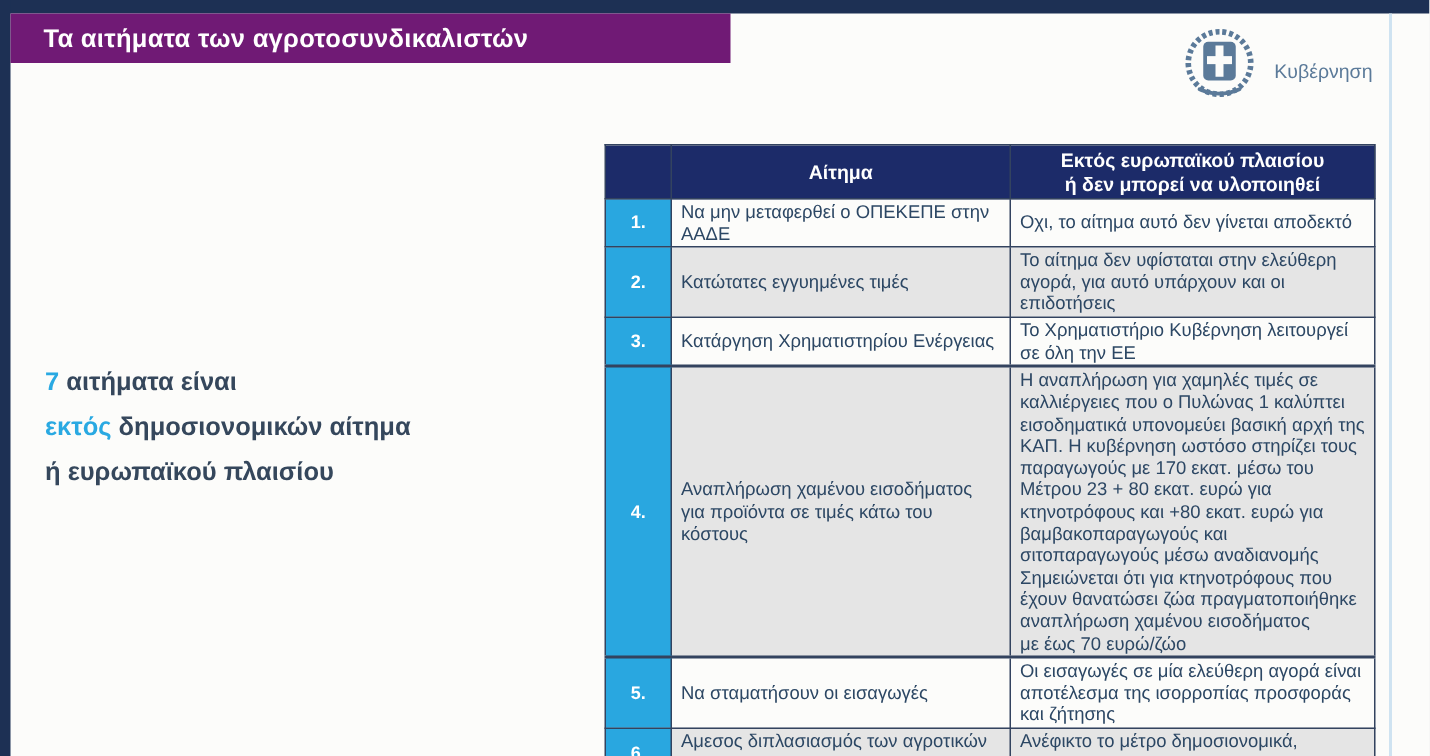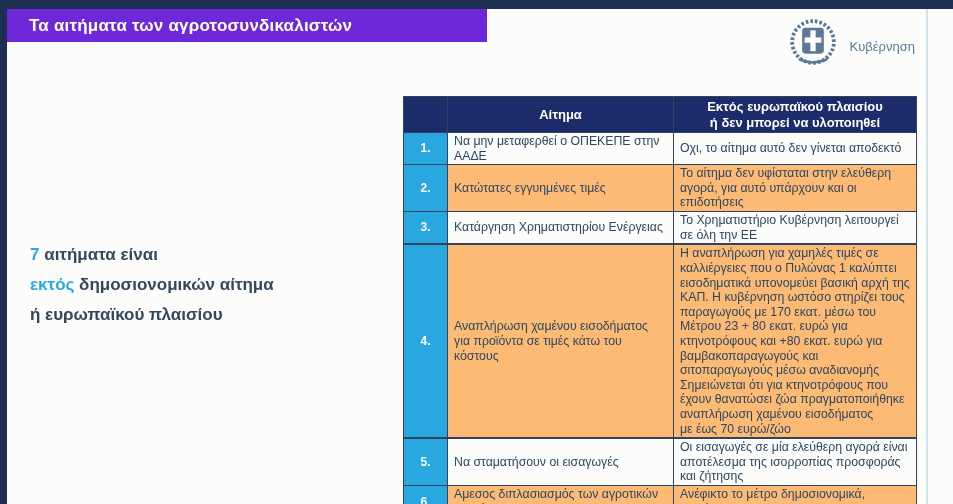--- a/index.html
+++ b/index.html
@@ -8,21 +8,21 @@
   .slide {
     position:relative; width:953px; height:504px;
     background:#fcfcfa; overflow:hidden;
   }
   .top-strip { position:absolute; left:0; top:0; width:953px; height:9px; background:#1d3054; }
   .left-strip { position:absolute; left:0; top:0; width:7px; height:504px; background:#1d3054; }
   .right-edge { position:absolute; right:25px; top:9px; width:2px; height:495px; background:#cfe3f1; }
 
   .banner {
     position:absolute; left:7px; top:9px; width:480px; height:33px;
-    background:#6d28d9; color:#ffffff;
+    background:#701a75; color:#ffffff;
     font-size:17px; font-weight:bold; letter-spacing:0.2px;
     display:flex; align-items:center; padding-left:22px;
   }
 
   .gov-logo { position:absolute; top:17px; right:38px; display:flex; align-items:center; gap:12px; }
   .gov-logo svg { width:50px; height:50px; }
   .gov-logo .txt { color:#5b7a99; }
   .gov-logo .l1 { font-size:13.5px; font-weight:bold; letter-spacing:1.6px; }
   .gov-logo .l2 { font-size:13px; margin-top:5px; }
 
@@ -44,21 +44,21 @@
   .req-table thead th {
     background:#1c2b69; color:#ffffff; font-weight:bold; font-size:13px;
     line-height:15.5px; text-align:center; height:36px; white-space:pre-line;
     padding:2px 4px;
   }
   .req-table td { padding:1px 6px; }
   .req-table td.num {
     background:#29a7e0; color:#ffffff; font-weight:bold; font-size:12px;
     text-align:center; padding:1px 2px;
   }
-  .req-table tr.alt td.dem, .req-table tr.alt td.res { background:#fdba74; }
+  .req-table tr.alt td.dem, .req-table tr.alt td.res { background:#e5e5e5; }
   .req-table tr.plain td.dem, .req-table tr.plain td.res { background:#fcfcfa; }
   .req-table td.res { white-space:pre-line; }
   .req-table tr.r0 { height:18px; }
   .req-table tr.r1 { height:33px; }
   .req-table tr.r2 { height:33px; }
   .req-table tr.r3 { height:168px; }
   .req-table tr.r4 { height:46px; }
   .req-table tr.r5 { height:33px; }
   .req-table tr.r3 td, .req-table tr.r4 td { border-top-width:2px; }
 </style>

